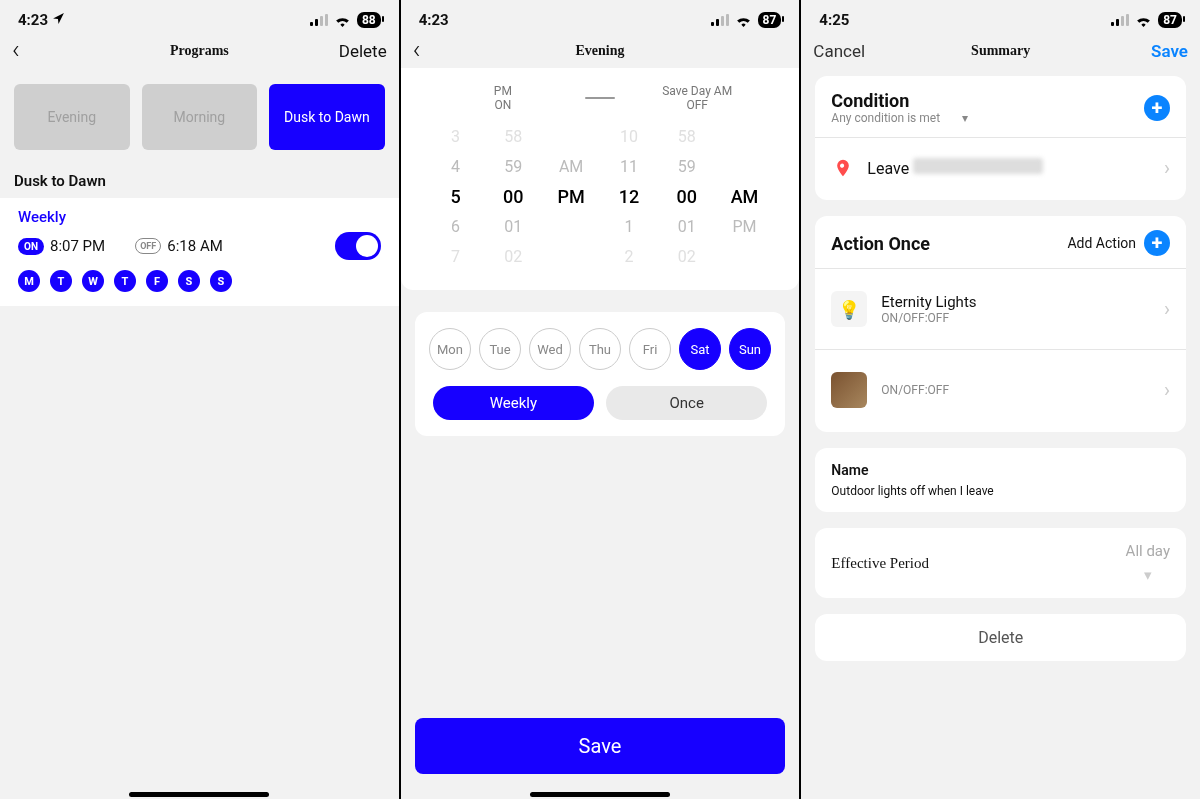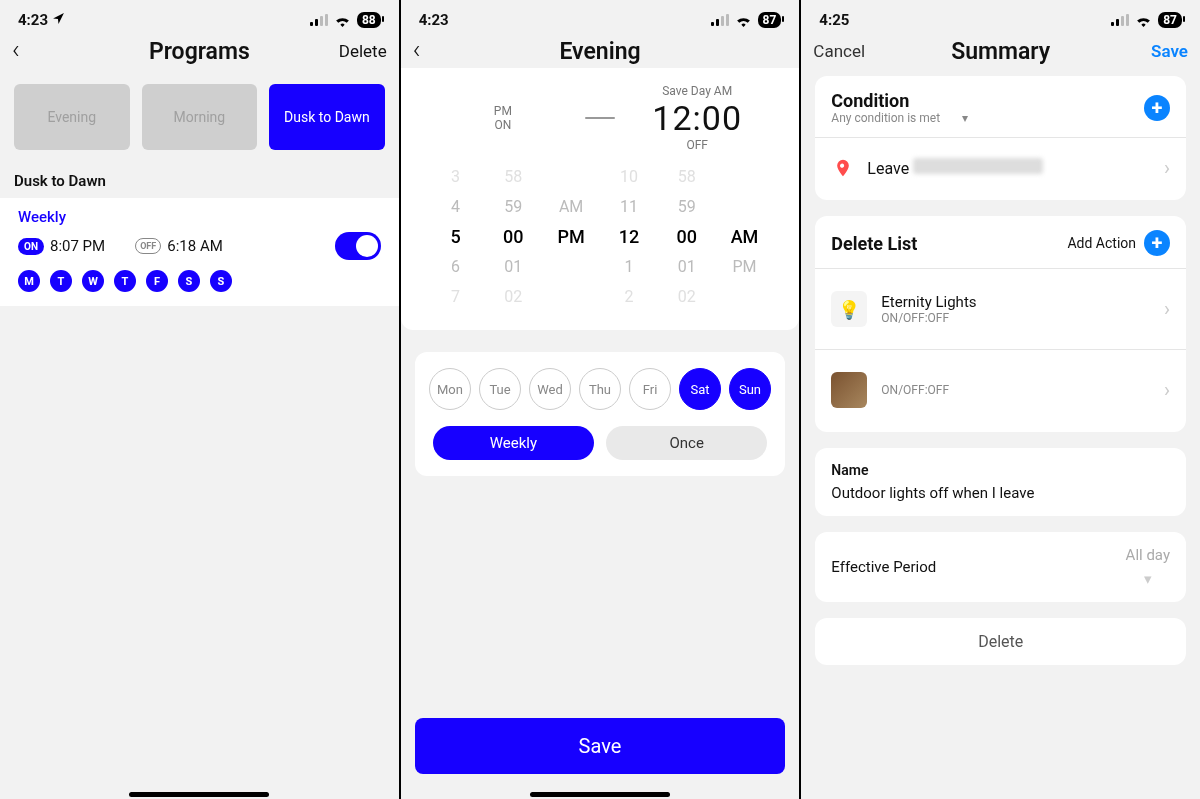--- a/index.html
+++ b/index.html
@@ -60,21 +60,21 @@
   .battery-pill {
     display:inline-flex; align-items:center; background:#000; color:#fff;
     border-radius:7px; padding:1px 5px; font-size:12px; font-weight:700; line-height:14px;
     position:relative;
   }
   .battery-pill::after { content:""; position:absolute; right:-3px; top:4px; width:2px; height:6px; background:#000; border-radius:1px;}
   .wifi-icon { display:inline-flex; }
 
   
   .navhdr { display:flex; align-items:center; justify-content:space-between; height:34px; padding:0 2px; }
-  .navhdr .title { font-size:23px; font-weight:600; }
+  .navhdr .title { font-size:14px; font-weight:600;font-family:Liberation Serif, serif; }
   .navhdr .right, .navhdr .left { min-width:60px; font-size:17px; }
   .navhdr .left { text-align:left; }
   .navhdr .right { text-align:right; }
   .chev-back { font-size:26px; line-height:1; font-weight:300; display:inline-block; transform:translateY(-2px); }
 
   
   .tabrow { display:flex; gap:12px; padding:16px 4px 18px; }
   .progtab {
     flex:1; height:66px; border-radius:6px; display:flex; align-items:center; justify-content:center;
     font-size:14px; color:#a0a0a0; background:#cfcfcf;
@@ -144,21 +144,21 @@
   .act-head { display:flex; align-items:center; justify-content:space-between; }
   .act-row { display:flex; align-items:center; gap:14px; padding:10px 0;}
   .thumb { width:36px; height:36px; border-radius:6px; background:#ccc; display:flex; align-items:center; justify-content:center; font-size:18px;}
   .act-sub { font-size:12px; color:#888;}
   .act-name { font-size:15px; }
 
   .flex1 { flex:1; }
   .spacer { flex:1 1 auto; }
 
   .name-label { font-size:14px; font-weight:600; margin-bottom:6px;}
-  .name-val { font-size:15px; }
+  .name-val { font-size:12px; }
   .eff-row { display:flex; align-items:center; justify-content:space-between; }
   .eff-val { color:#aaa; font-size:15px; display:flex; align-items:center; gap:6px;flex-direction:column;}
   .delete-card { text-align:center; color:#555; font-size:16px; }
 </style>
 </head>
 <body>
 
 <div class="triptych">
 
   <div class="phone">
@@ -268,21 +268,20 @@
 
     <div class="tp-card">
       <div class="tp-header">
         <div class="tp-col">
           <div class="lab">PM</div>
           <div class="sub">ON</div>
         </div>
         <div class="tp-dash"></div>
         <div class="tp-col">
           <div class="lab">Save Day AM</div>
-          <div class="big">12:00</div>
           <div class="sub">OFF</div>
         </div>
       </div>
 
       <div class="wheels">
         <div class="wcol">
           <div class="wcell">3</div>
           <div class="wcell near">4</div>
           <div class="wcell sel">5</div>
           <div class="wcell near">6</div>
@@ -397,21 +396,21 @@
             </svg>
         </span>
         <span><span>Leave</span> <span class="blurblk"></span></span>
         <span class="flex1"></span>
         <span class="chev-r">›</span>
       </div>
     </div>
 
     <div class="rcard">
       <div class="act-head">
-        <div class="s3-title">Delete List</div>
+        <div class="s3-title">Action Once</div>
         <div style="display:flex;align-items:center;gap:8px;">
           <span style="font-size:14px;">Add Action</span>
           <div class="plusbtn">+</div>
         </div>
       </div>
       <div class="hr"></div>
 
       <div class="act-row">
         <div class="thumb" style="background:#f4f4f4;">💡</div>
         <div class="flex1">
@@ -430,21 +429,21 @@
         <span class="chev-r">›</span>
       </div>
     </div>
 
     <div class="rcard">
       <div class="name-label">Name</div>
       <div class="name-val">Outdoor lights off when I leave</div>
     </div>
 
     <div class="rcard eff-row">
-      <div style="font-size:15px;">Effective Period</div>
+      <div style="font-size:15px;font-family:Liberation Serif, serif;">Effective Period</div>
       <div class="eff-val">
         <span>All day</span>
         <span style="color:#ccc;">▾</span>
       </div>
     </div>
 
     <div class="rcard delete-card">Delete</div>
 
   </div>
 

